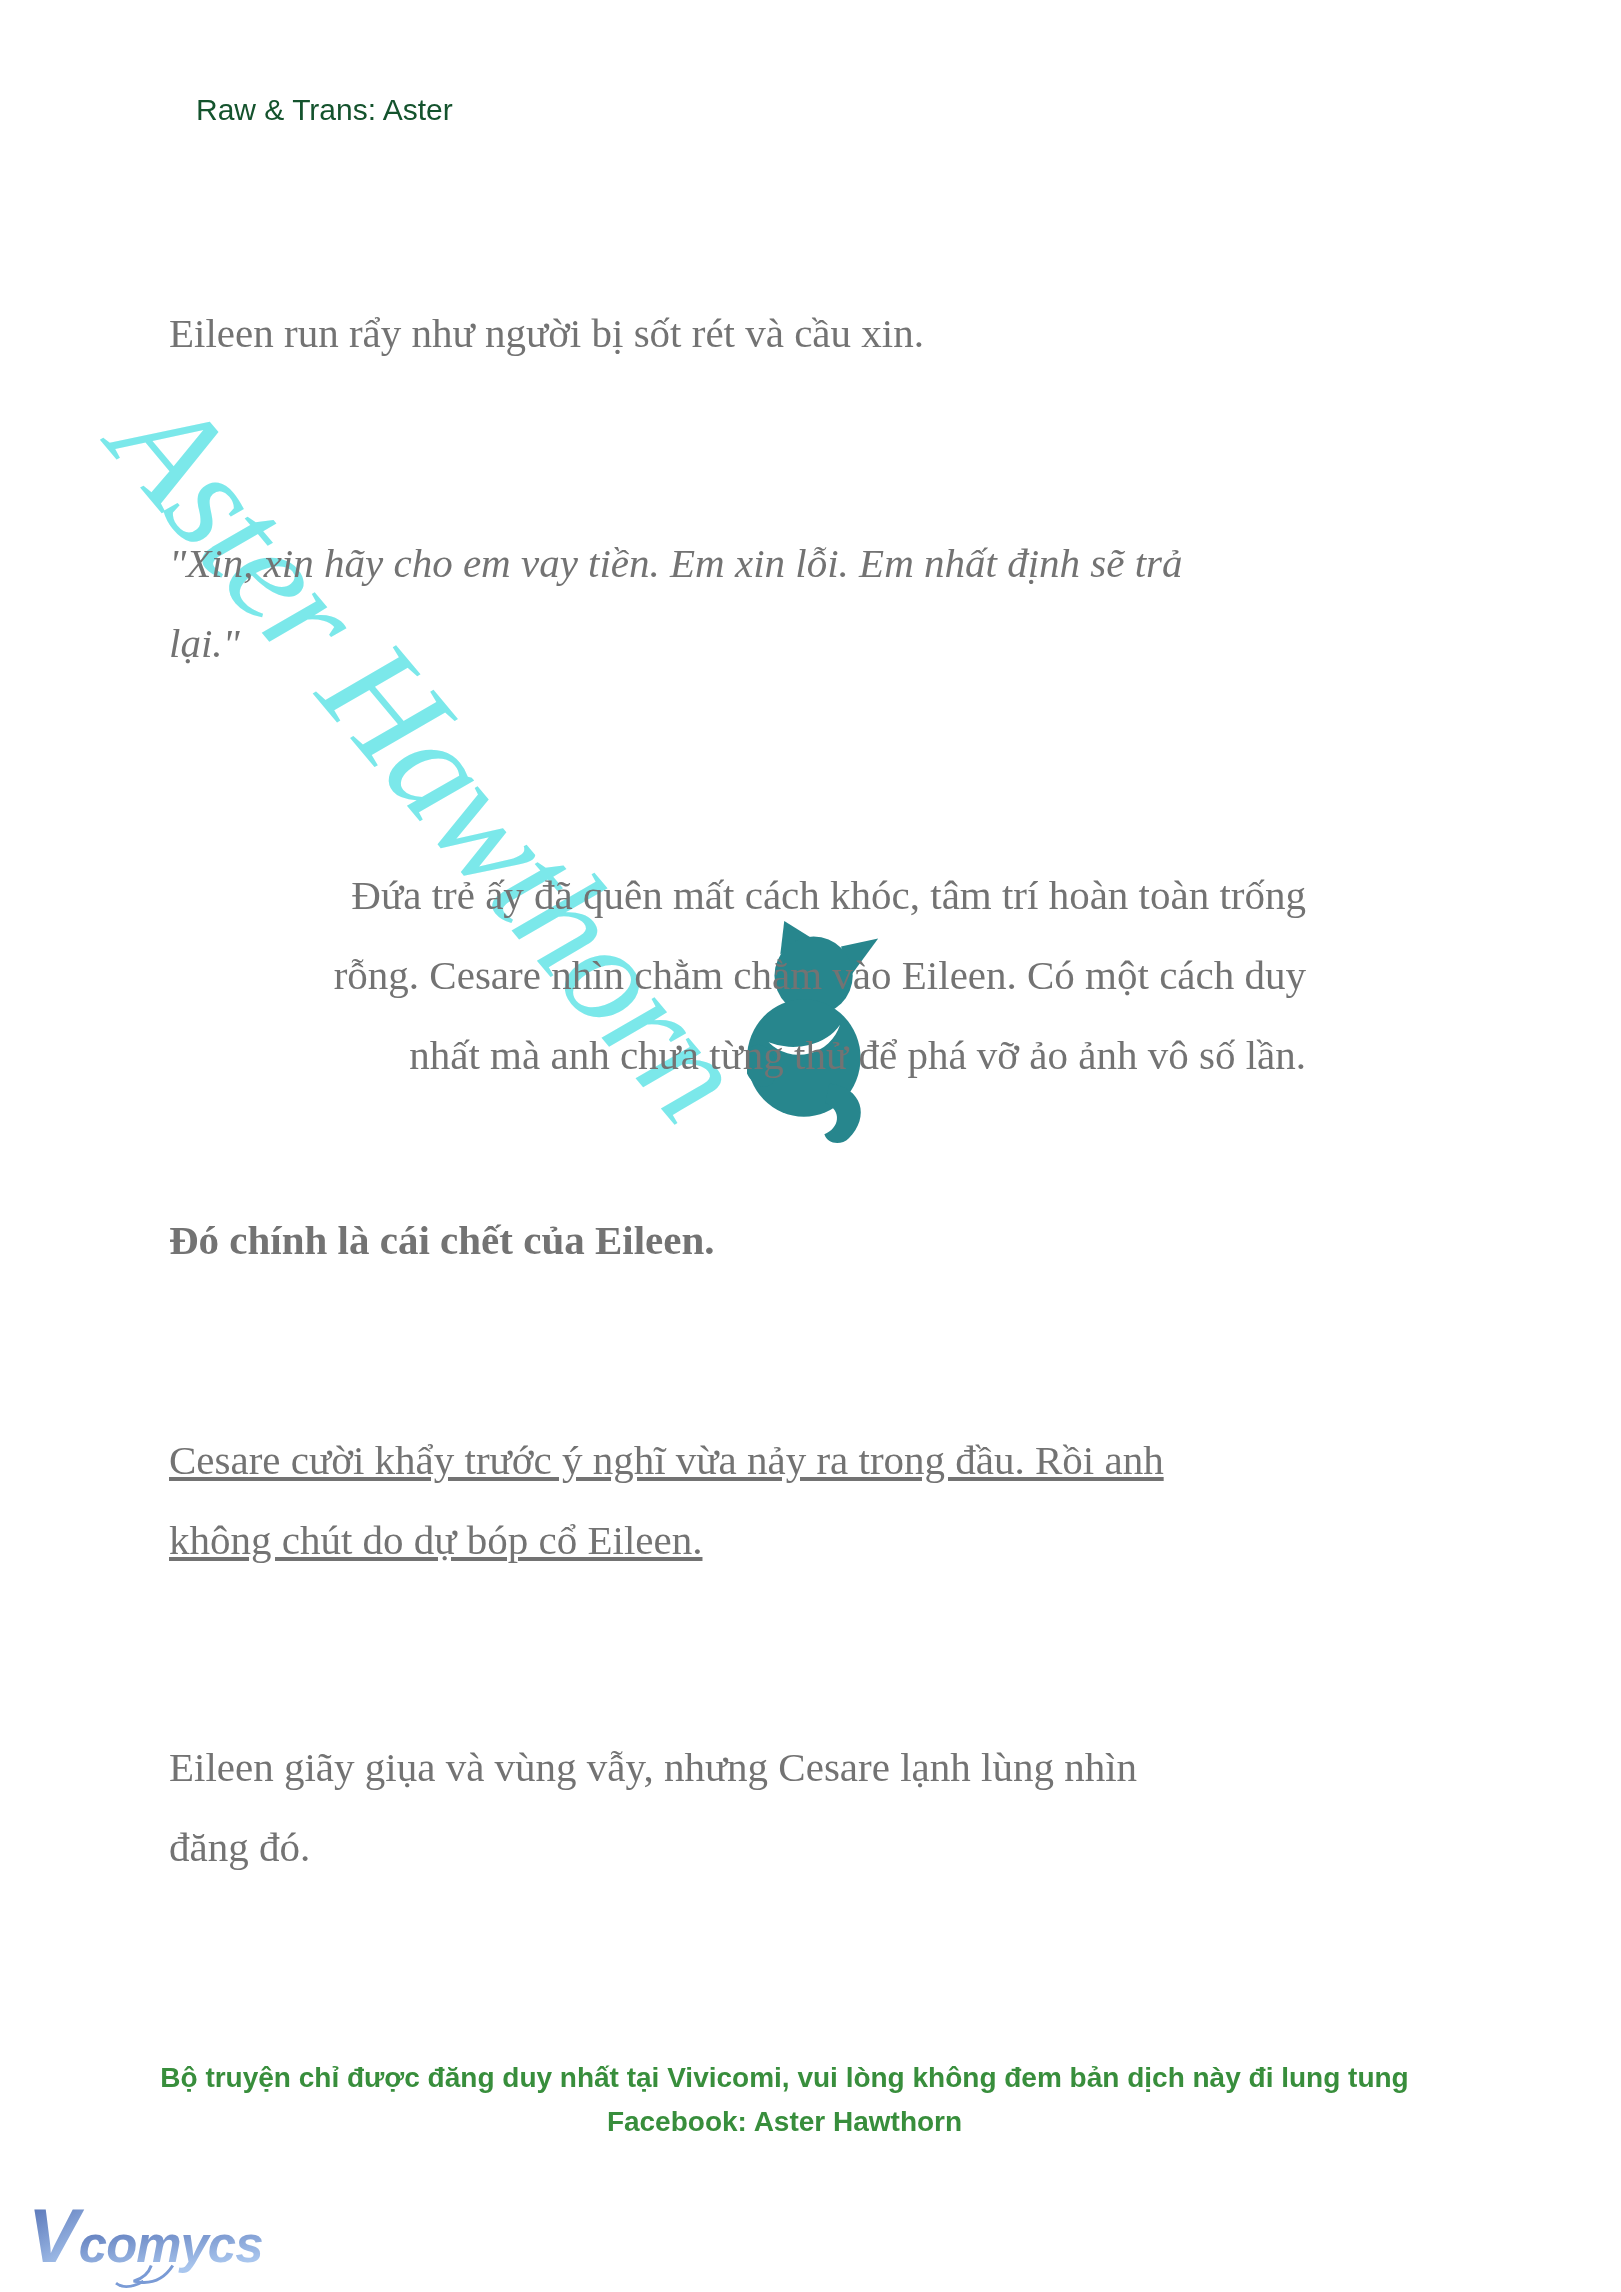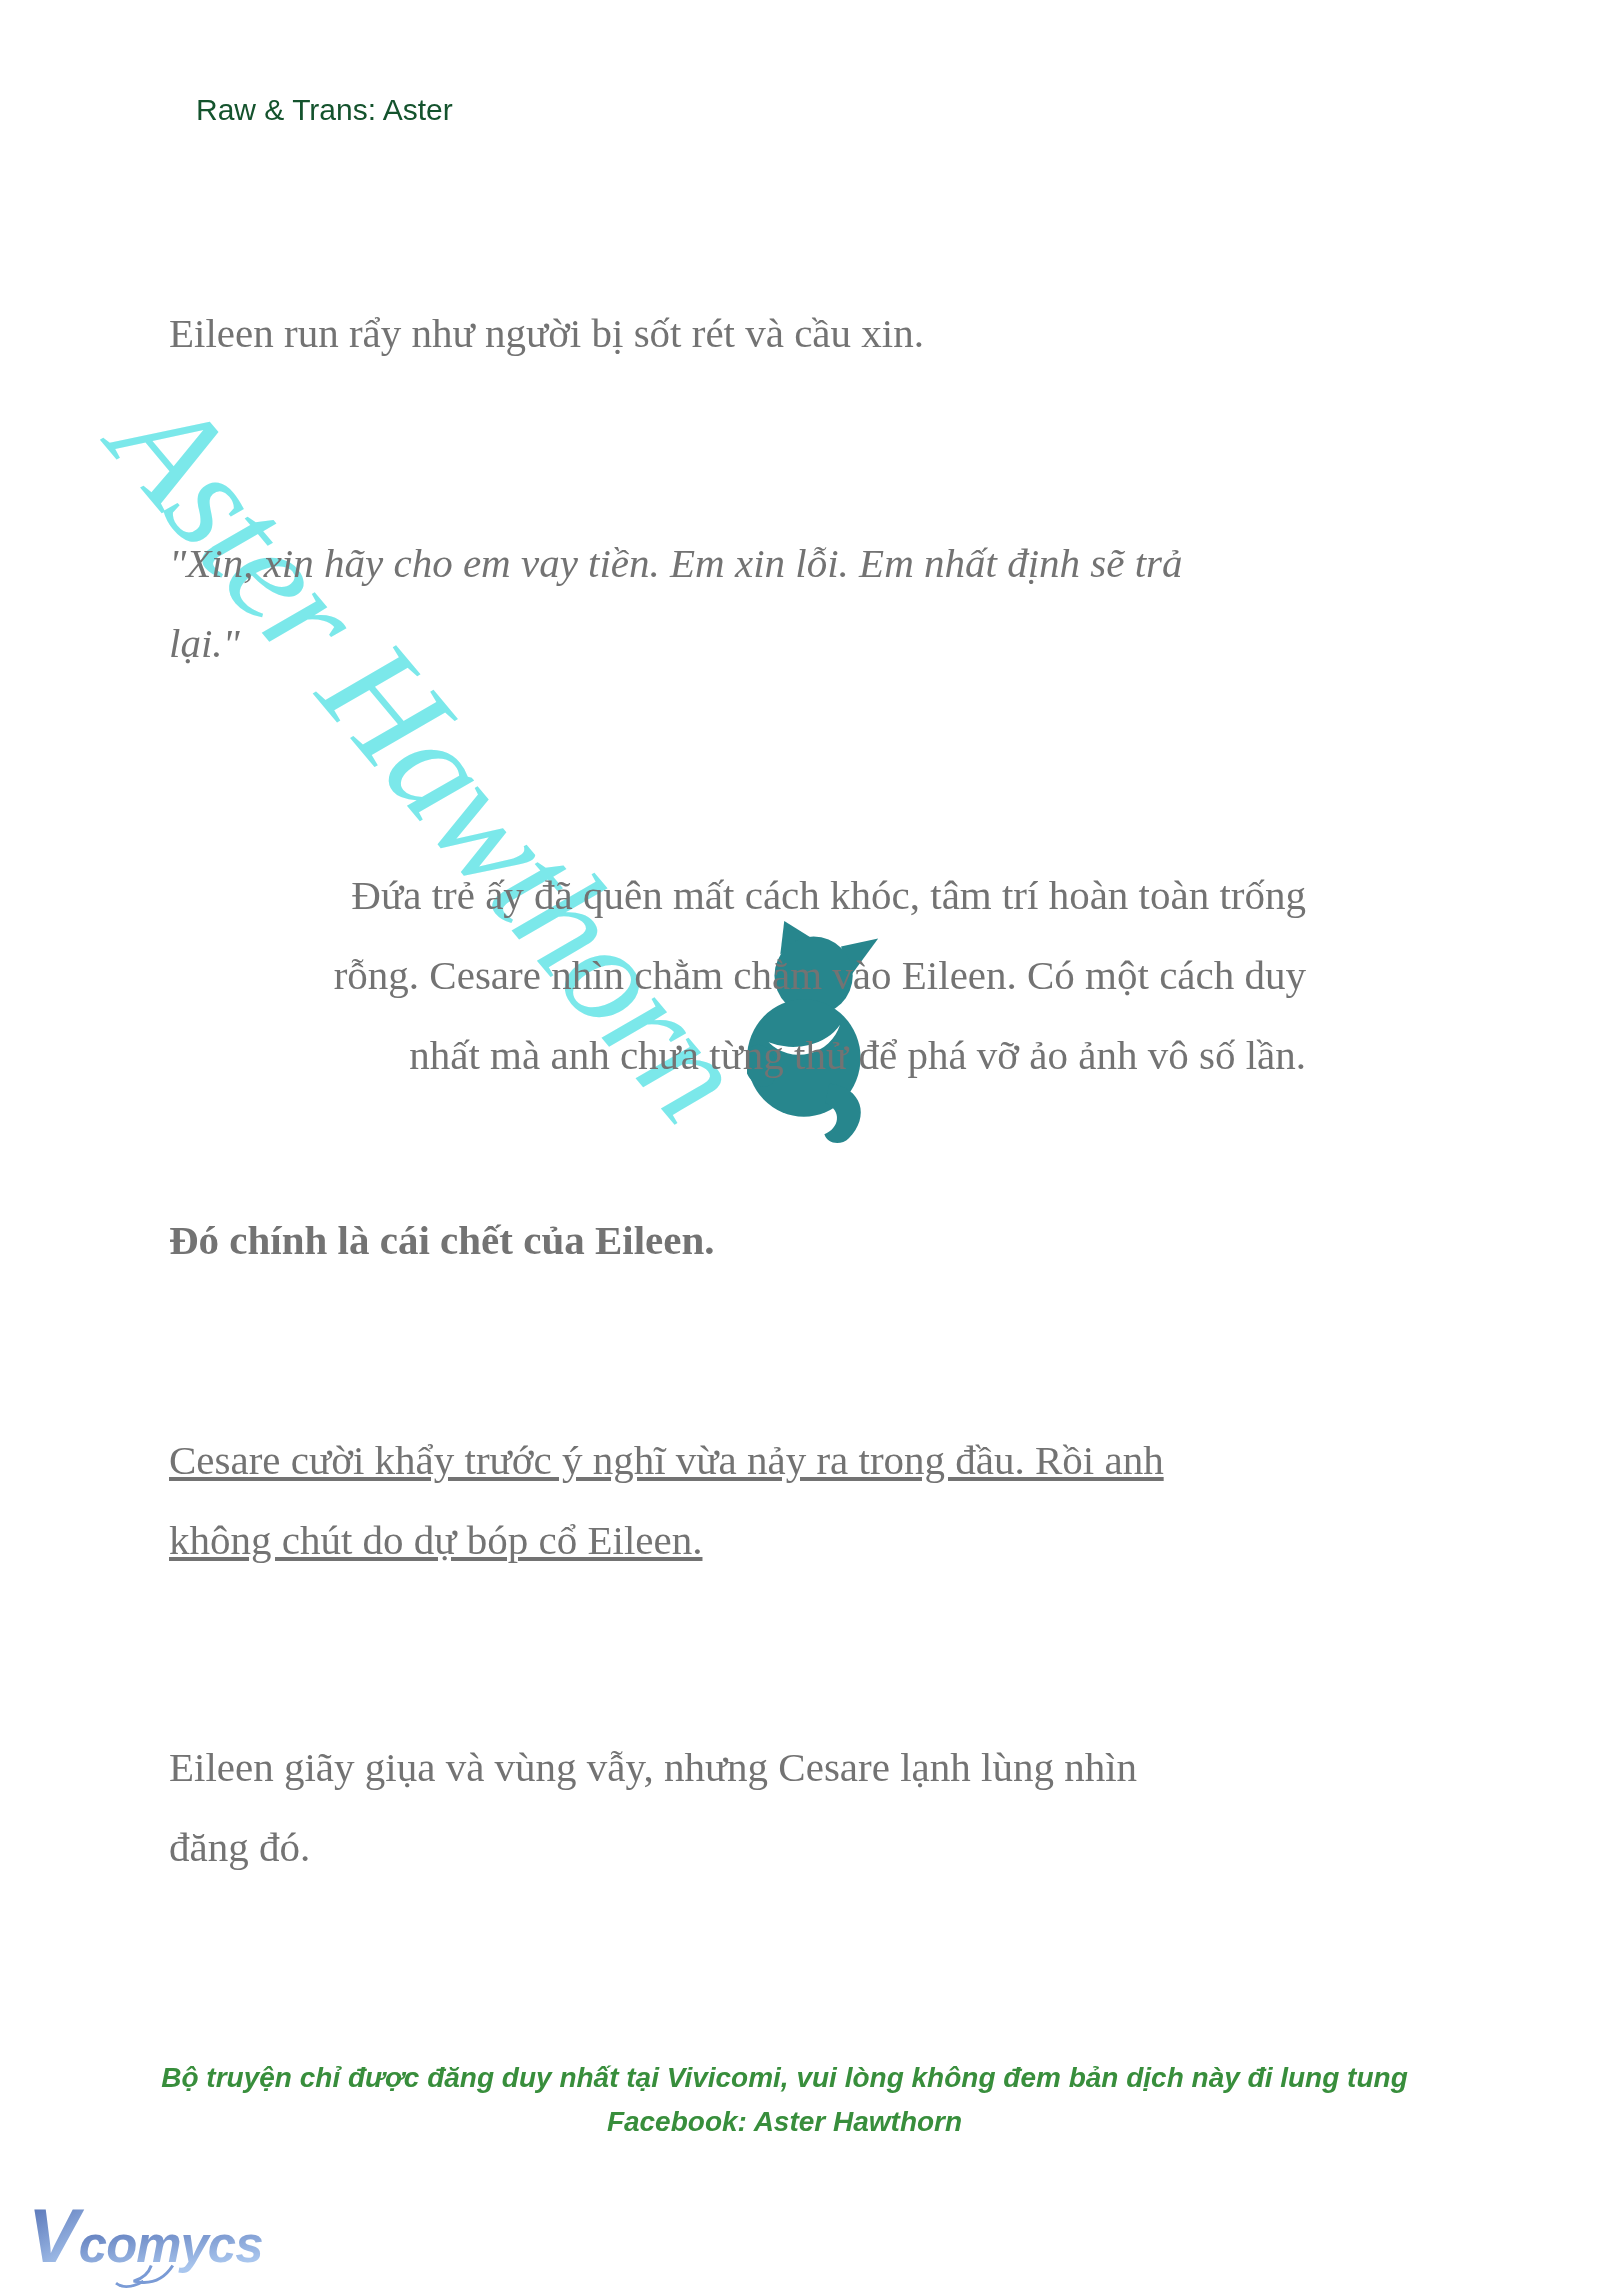--- a/index.html
+++ b/index.html
@@ -57,21 +57,20 @@
     z-index: 1;
   }
   .doc-footer {
     position: absolute;
     left: 59px;
     top: 2056px;
     width: 1451px;
     text-align: center;
     font-family: "Liberation Sans", sans-serif;
     font-weight: bold;
-    font-style: italic;
     font-size: 28px;
     color: #388e3c;
     z-index: 3;
   }
   .doc-footer .fline { display: block; height: 44px; line-height: 44px; }
   .logo {
     position: absolute;
     left: 25.5px;
     top: 2197px;
     z-index: 3;

